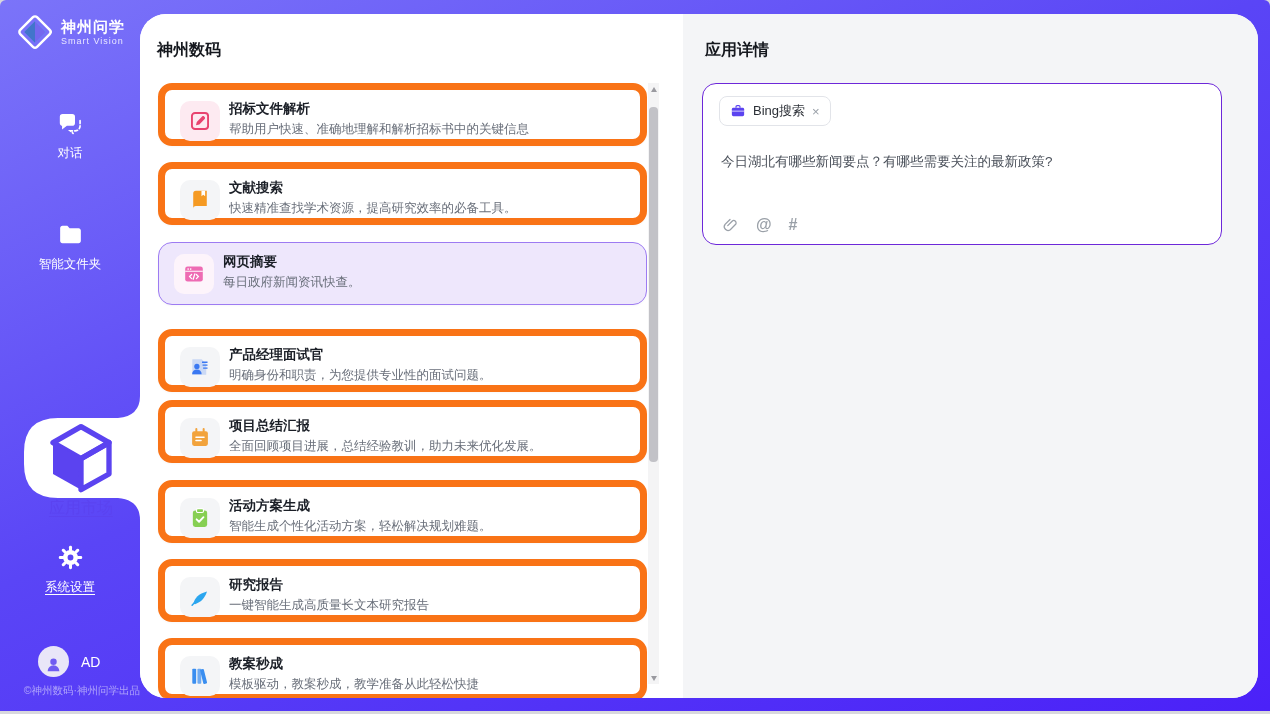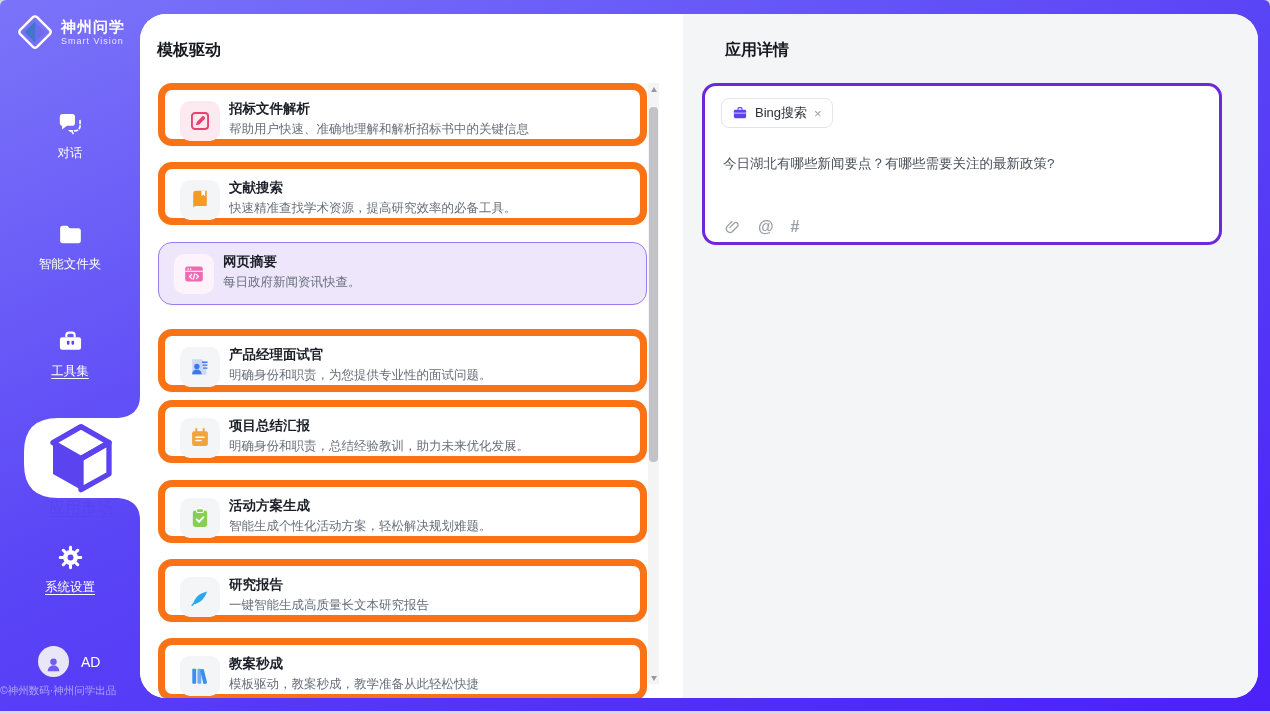--- a/index.html
+++ b/index.html
@@ -21,21 +21,21 @@
   .nico svg,.tile svg,.ic svg,.avatar svg{width:100%;height:100%;display:block;}
   .bubble-svg{position:absolute;left:22px;top:396px;width:118px;height:124px;}
   .nav-active{position:absolute;left:22px;top:418px;width:118px;height:80px;text-align:center;cursor:pointer;}
   .nav-active .nico{color:#5b43f0;margin-top:12px;}
   .nav-active .nlabel{color:#5b43f0;}
   .userrow{position:absolute;left:38px;top:646px;display:flex;align-items:center;gap:12px;}
   .avatar{width:31px;height:31px;border-radius:50%;background:#e9e6f8;color:#6f5cf1;
           display:flex;align-items:center;justify-content:center;padding:0;}
   .avatar svg{width:19px;height:19px;margin-top:3px;}
   .uname{color:#fff;font-size:14px;}
-  .side-footer{position:absolute;left:0;top:684px;width:140px;text-align:left;
+  .side-footer{position:absolute;left:0;top:684px;width:140px;text-align:right;
                color:rgba(255,255,255,.5);font-size:10.5px;}
   
   .main{position:absolute;left:140px;top:14px;width:1118px;height:684px;background:#fff;
         border-radius:26px;overflow:hidden;}
   .list-panel{position:absolute;left:0;top:0;width:543px;height:684px;background:#fff;}
   .panel-title{position:absolute;font-size:16px;font-weight:bold;color:#15181e;}
   .lp-title{left:17px;top:26px;}
   .card{position:absolute;left:18px;width:489px;height:63px;background:#fff;
         border:7px solid #f97316;border-radius:14px;box-sizing:border-box;cursor:pointer;
         box-shadow:0 1px 2px rgba(30,30,60,.03);}
@@ -52,23 +52,23 @@
   .sbar{position:absolute;left:508px;top:69px;width:11px;height:601px;background:#f4f4f5;}
   .sarrow{position:absolute;left:0;width:11px;height:12px;display:flex;align-items:center;
           justify-content:center;cursor:pointer;}
   .tri{width:0;height:0;border-left:3.5px solid transparent;border-right:3.5px solid transparent;}
   .tri.up{border-bottom:5px solid #9a9aa0;}
   .tri.down{border-top:5px solid #9a9aa0;}
   .sthumb{position:absolute;left:1px;top:24px;width:9px;height:355px;background:#c2c2c7;
           border-radius:4px;cursor:pointer;}
   
   .detail-panel{position:absolute;left:543px;top:0;width:575px;height:684px;background:#f4f5f7;}
-  .dp-title{left:22px;top:26px;margin-left:20px;}
+  .dp-title{left:22px;top:26px;}
   .dcard{position:absolute;left:19px;top:69px;width:520px;height:162px;background:#fff;
-         border:3px solid #6d28d9;border-radius:14px;box-sizing:border-box;}
+         border:1px solid #6d28d9;border-radius:14px;box-sizing:border-box;}
   .tag{position:absolute;left:16px;top:12px;height:30px;display:inline-flex;align-items:center;
        gap:7px;padding:0 10px;background:#fff;border:1px solid #e2e4e9;border-radius:8px;
        box-sizing:border-box;cursor:pointer;}
   .tag .ic{width:16px;height:16px;color:#5b43f0;}
   .tag-label{font-size:13px;color:#2b2f36;}
   .tag-close{font-size:13px;color:#9aa0a8;cursor:pointer;line-height:1;}
   .query{position:absolute;left:18px;top:68px;right:16px;font-size:13.5px;color:#4a505a;
          line-height:19px;}
   .composer{position:absolute;left:18px;top:132px;display:flex;align-items:center;gap:17px;
             color:#9aa0a8;}
@@ -102,29 +102,20 @@
             <path d="M20.5 9.5v4.8a4.2 4.2 0 0 1-4.2 4.2h-4.6l2.6 2.3" fill="none" stroke="currentColor" stroke-width="1.5" stroke-dasharray="2.6 2" stroke-linecap="round"></path>
           </svg></span>
       <span class="nlabel">对话</span>
     </div>
     <div class="nav-item" style="top:221px;">
       <span class="nico"><svg viewBox="0 0 24 24">
             <path d="M2.8 6.2c0-1.1.9-2 2-2h4.4l2 2.2h8c1.1 0 2 .9 2 2v9.4c0 1.1-.9 2-2 2H4.8c-1.1 0-2-.9-2-2z" fill="currentColor"></path>
           </svg></span>
       <span class="nlabel">智能文件夹</span>
     </div>
-    <div class="nav-item" style="top:328px;">
-      <span class="nico"><svg viewBox="0 0 24 24">
-            <path d="M8.3 8.2V6.4c0-1.3 1-2.3 2.3-2.3h2.8c1.3 0 2.3 1 2.3 2.3v1.8" fill="none" stroke="currentColor" stroke-width="1.9"></path>
-            <rect x="2.6" y="8.2" width="18.8" height="11.2" rx="2" fill="currentColor"></rect>
-            <rect x="8.8" y="11.4" width="2.3" height="3.4" rx=".7" fill="#5b47f3"></rect>
-            <rect x="12.9" y="11.4" width="2.3" height="3.4" rx=".7" fill="#5b47f3"></rect>
-          </svg></span>
-      <span class="nlabel u">工具集</span>
-    </div>
 
     <svg class="bubble-svg" viewBox="0 0 118 124">
       <path d="M118,0 Q118,20 96,22 L36,22 Q2,22 2,56 L2,68 Q2,102 36,102 L96,102 Q118,104 118,124 L118,0 Z" fill="#ffffff"></path>
     </svg>
     <div class="nav-active">
       <span class="nico"><svg viewBox="0 0 24 24">
             <path d="M12 2.6l8.4 4.8-8.4 4.8-8.4-4.8z" fill="none" stroke="currentColor" stroke-width="1.6" stroke-linejoin="round"></path>
             <path d="M3.6 7.4v9.4l8.4 4.7v-9.3z" fill="currentColor"></path>
             <path d="M20.4 7.4v9.4L12 21.5v-9.3z" fill="none" stroke="currentColor" stroke-width="1.6" stroke-linejoin="round"></path>
           </svg></span>
@@ -158,21 +149,21 @@
           </span>
       </span>
       <span class="uname">AD</span>
     </div>
     <div class="side-footer">©神州数码·神州问学出品</div>
   </div>
 
   <div class="main">
 
     <div class="list-panel">
-      <div class="panel-title lp-title">模板驱动</div>
+      <div class="panel-title lp-title">神州数码</div>
 
       <div class="card" style="top:69px;">
         <span class="tile" style="background: rgb(253, 234, 241); color: rgb(232, 67, 111);">
           <span class="ic">
               <svg viewBox="0 0 24 24">
                 <rect x="3.2" y="3.2" width="17.6" height="17.6" rx="3.4" fill="none" stroke="currentColor" stroke-width="2.1"></rect>
                 <path d="M7.6 16.6l.9-3.6 5.8-5.9c.6-.6 1.6-.6 2.2 0l.6.6c.6.6.6 1.6 0 2.2l-5.8 5.9z" fill="currentColor"></path>
               </svg>
             </span>
         </span>
@@ -237,21 +228,21 @@
           <span class="ic">
               <svg viewBox="0 0 24 24">
                 <rect x="3.4" y="4.6" width="17.2" height="16" rx="2.2" fill="currentColor"></rect>
                 <path d="M8 2.2v4.2M16 2.2v4.2" stroke="currentColor" stroke-width="2.2" stroke-linecap="round"></path>
                 <path d="M7.6 11.2h8.8M7.6 14.8h5.6" stroke="#fff" stroke-width="1.6" stroke-linecap="round"></path>
               </svg>
             </span>
         </span>
         <span class="ctext">
           <span class="cname" style="display:block;">项目总结汇报</span>
-          <span class="cdesc" style="display:block;">明确身份和职责，总结经验教训，助力未来优化发展。</span>
+          <span class="cdesc" style="display:block;">全面回顾项目进展，总结经验教训，助力未来优化发展。</span>
         </span>
       </div>
 
       <div class="card" style="top:466px;font-family:Liberation Serif, serif;">
         <span class="tile" style="background: rgb(244, 245, 247); color: rgb(134, 207, 82);">
           <span class="ic">
               <svg viewBox="0 0 24 24">
                 <rect x="4.2" y="3.8" width="15.6" height="18" rx="2.6" fill="currentColor"></rect>
                 <rect x="8.2" y="1.8" width="7.6" height="4.2" rx="1.4" fill="currentColor" stroke="#fff" stroke-width="1.2"></rect>
                 <path d="M8.3 13.4l2.7 2.7 4.8-5" fill="none" stroke="#fff" stroke-width="2" stroke-linecap="round" stroke-linejoin="round"></path>

